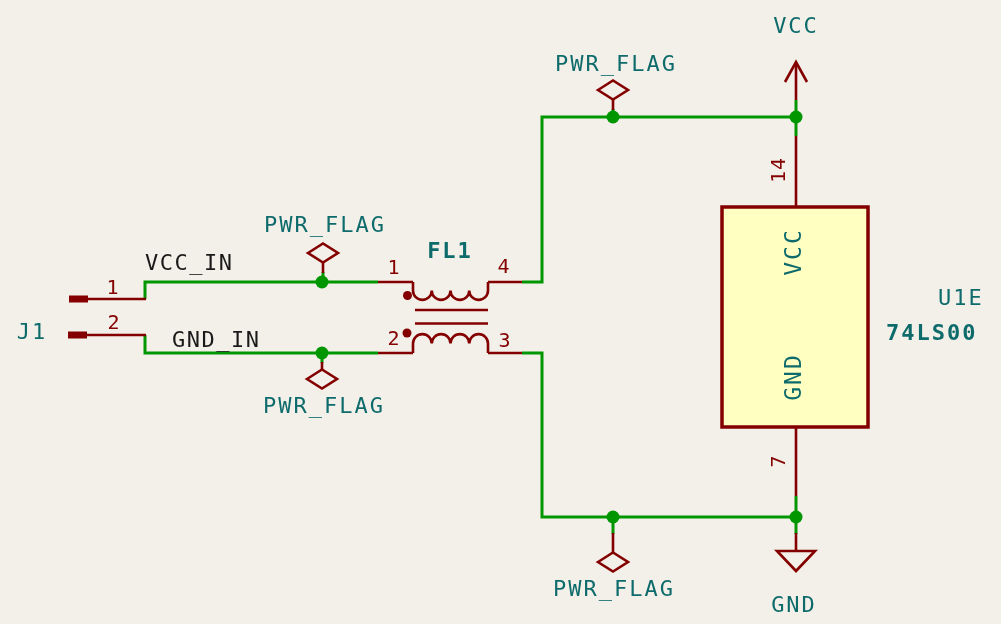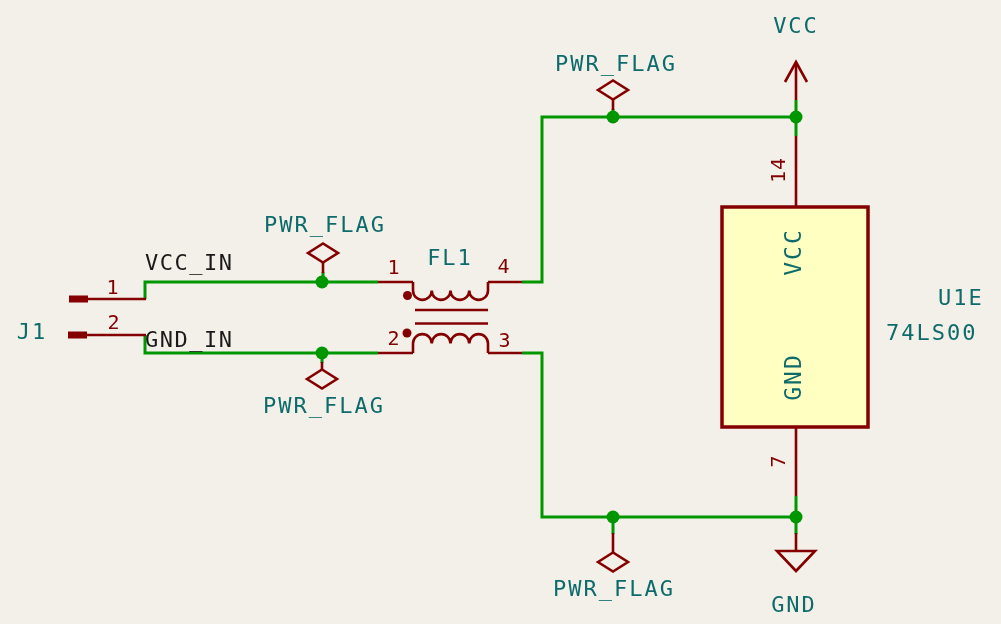--- a/index.html
+++ b/index.html
@@ -108,37 +108,37 @@
       <rect class="ic-body" x="722" y="207" width="146" height="220"></rect>
       <line class="sym" x1="796" y1="427" x2="796" y2="496"></line>
     </g>
   </svg>
 
   <span class="t field" style="left:32px;top:332px;">J1</span>
   <span class="t pinnum" style="left:113px;top:287px;">1</span>
   <span class="t pinnum" style="left:114px;top:322px;">2</span>
 
   <span class="t left netlbl" style="left:145px;top:263px;">VCC_IN</span>
-  <span class="t left netlbl" style="left:145px;top:340px;">GND_IN</span>
+  <span class="t left netlbl" style="left:145px;top:340px;padding-left:27px;">GND_IN</span>
 
   <span class="t field" style="left:325px;top:225px;">PWR_FLAG</span>
   <span class="t field" style="left:324px;top:406px;">PWR_FLAG</span>
   <span class="t field" style="left:616px;top:64px;">PWR_FLAG</span>
   <span class="t field" style="left:614px;top:589px;">PWR_FLAG</span>
 
-  <span class="t field" style="left:450px;top:258px;">FL1</span>
+  <span class="t field" style="left:450px;top:251px;font-weight:bold;">FL1</span>
   <span class="t pinnum" style="left:394px;top:267px;">1</span>
   <span class="t pinnum" style="left:504px;top:266px;">4</span>
   <span class="t pinnum" style="left:394px;top:338px;">2</span>
   <span class="t pinnum" style="left:505px;top:340px;">3</span>
 
   <span class="t field" style="left:796px;top:26px;">VCC</span>
   <span class="t field" style="left:794px;top:605px;">GND</span>
 
   <span class="t rot pinnum" style="left:778px;top:170px;">14</span>
   <span class="t rot pinnum" style="left:778px;top:461px;">7</span>
   <span class="t rot pinname" style="left:793px;top:252px;">VCC</span>
   <span class="t rot pinname" style="left:793px;top:377px;">GND</span>
 
   <span class="t left field" style="left:938px;top:298px;">U1E</span>
-  <span class="t left field" style="left:886px;top:333px;">74LS00</span>
+  <span class="t left field" style="left:886px;top:333px;font-weight:bold;">74LS00</span>
 
 </div>
 
 </body></html>

